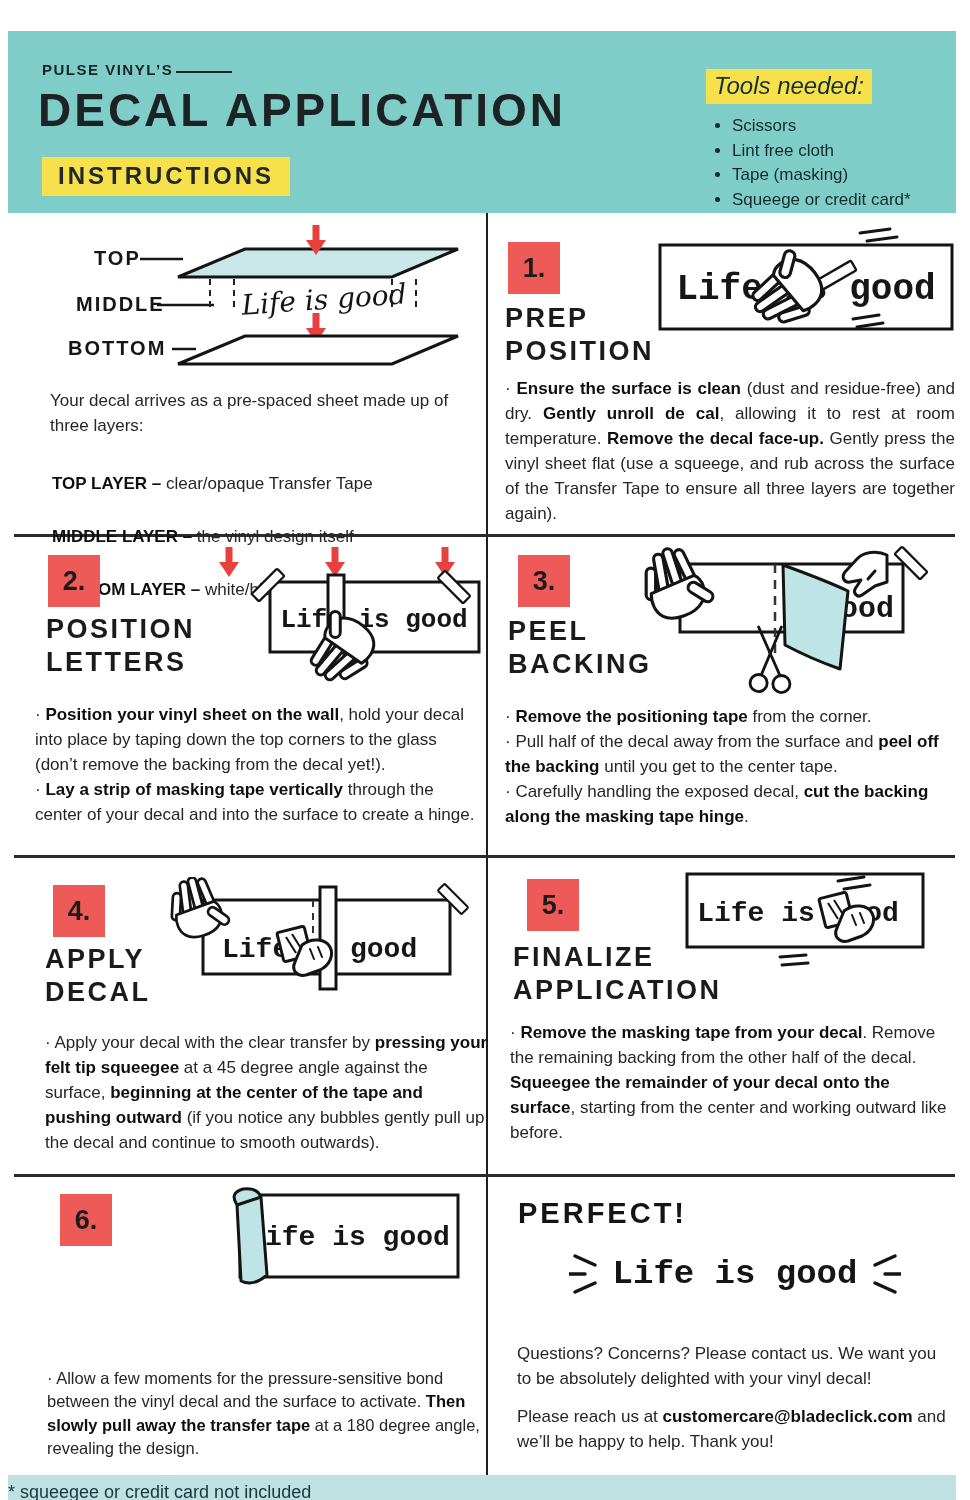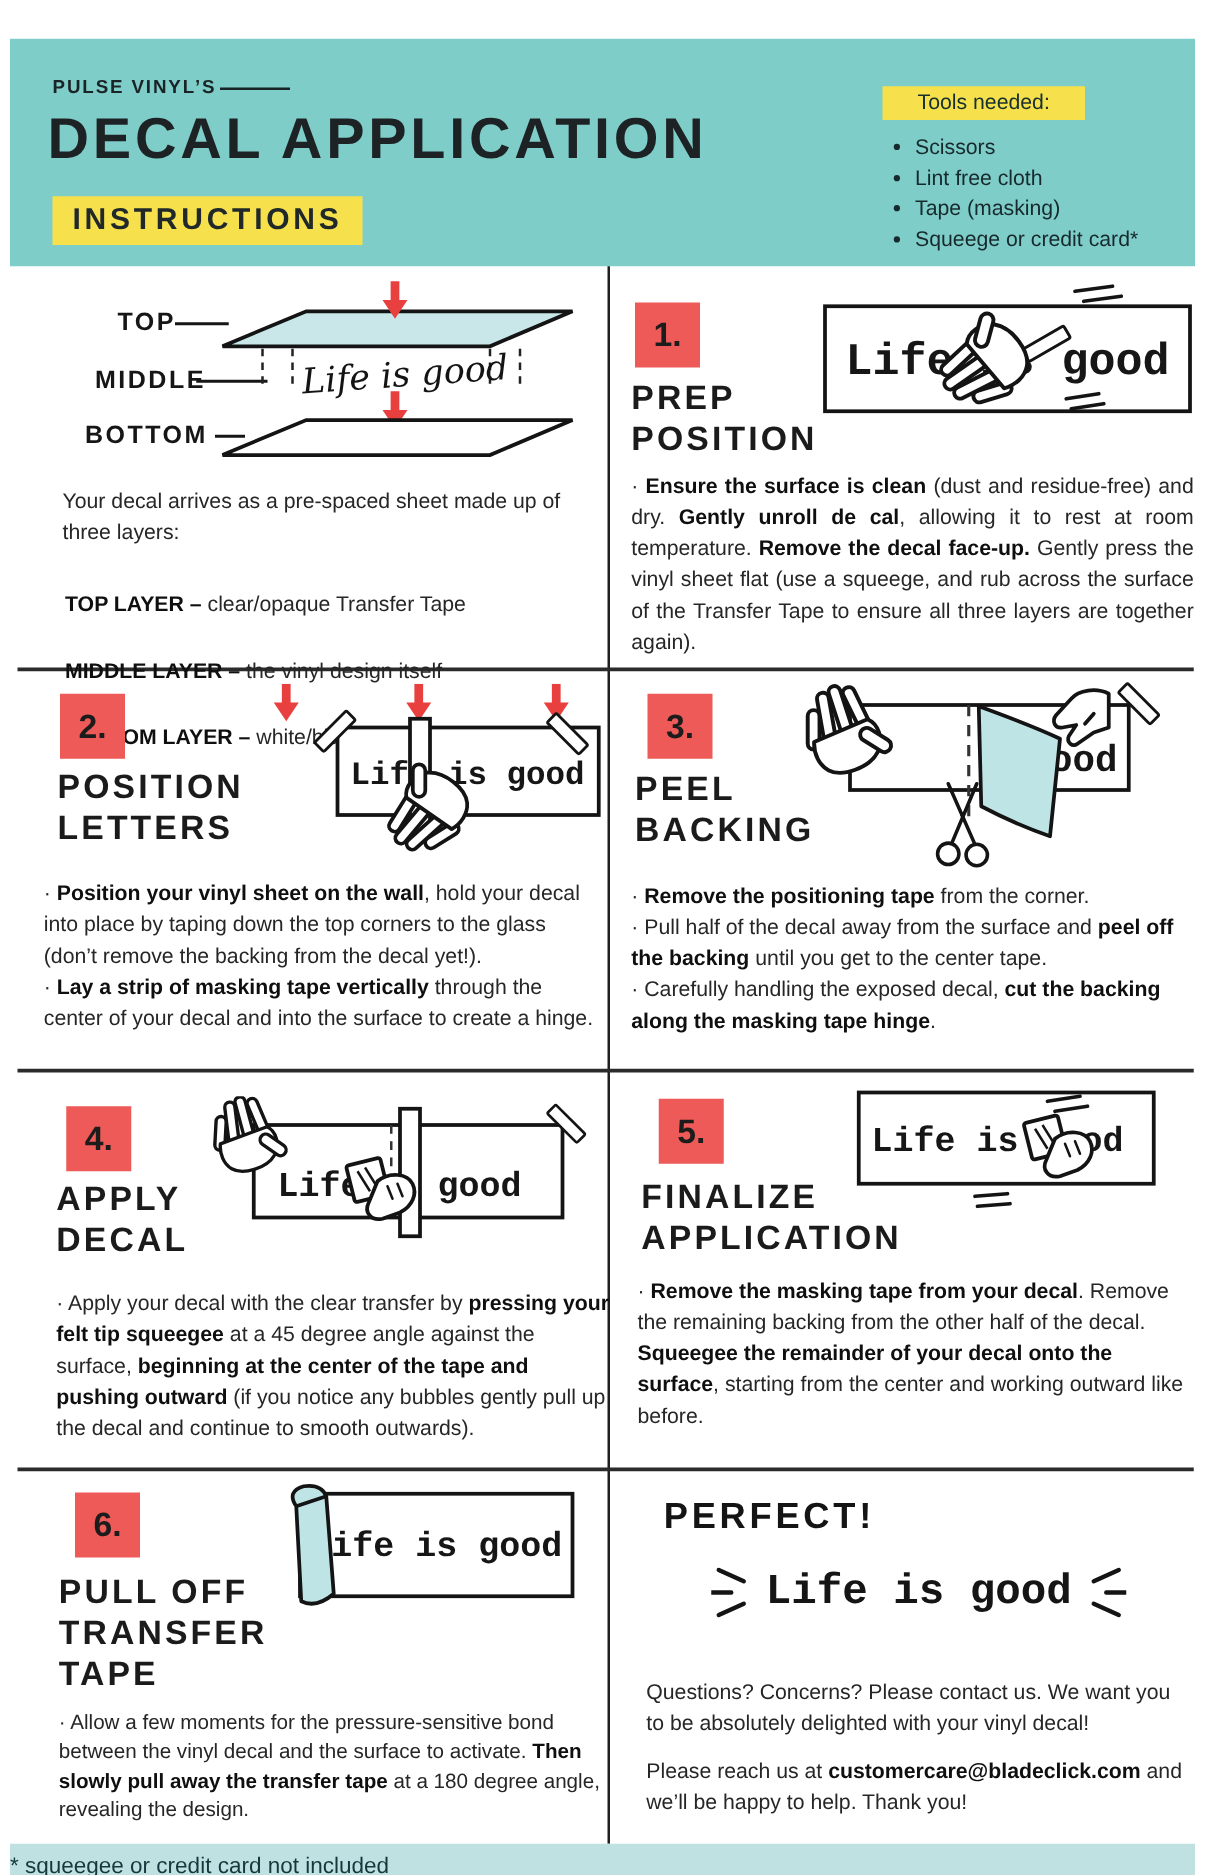--- a/index.html
+++ b/index.html
@@ -6,21 +6,21 @@
   .page{position:relative;width:970px;height:1500px;background:#fff;overflow:hidden;
         font-family:"Liberation Sans",sans-serif;color:#1c1c1c;margin-top:17px;}
   
   .header{position:absolute;left:8px;top:14px;width:948px;height:182px;background:#7FCDC8;}
   .brand{position:absolute;left:34px;top:30px;font-size:15px;font-weight:700;letter-spacing:1.5px;color:#1a2326;}
   .brand-line{display:inline-block;width:56px;height:2px;background:#1a2326;margin-left:3px;margin-bottom:2px;}
   .title{position:absolute;left:30px;top:52px;font-size:46px;font-weight:800;letter-spacing:3px;color:#1d2225;}
   .chip{position:absolute;left:34px;top:126px;background:#F6E14C;color:#20282a;font-size:24px;font-weight:700;
         letter-spacing:3px;padding:5px 16px 6px;}
   .tools{position:absolute;left:698px;top:38px;width:250px;}
-  .tools-label{display:inline-block;background:#F6E14C;color:#17302f;font-size:17px;padding:3px 28px 4px;}
+  .tools-label{display:inline-block;background:#F6E14C;color:#17302f;font-size:24px;padding:3px 8px 4px;font-style:italic;}
   .tools ul{margin:10px 0 0 26px;padding:0;font-size:17px;line-height:1.45;color:#162a2d;}
   
   .vline{position:absolute;left:486px;top:196px;width:2px;height:1262px;background:#1f1f1f;}
   .hline{position:absolute;left:14px;width:941px;height:3px;background:#2b2b2b;}
   
   .footer{position:absolute;left:8px;top:1458px;width:948px;height:34px;background:#BFE1E1;color:#14383c;
           font-size:18px;line-height:34px;padding-right:18px;box-sizing:border-box;}
   
   .cell{position:absolute;}
   .num{position:absolute;width:52px;height:52px;background:#ED5A57;color:#1c1c1c;font-size:27px;font-weight:800;
@@ -235,36 +235,31 @@
         <line x1="100" y1="88" x2="126" y2="86"></line>
         <line x1="102" y1="96" x2="128" y2="94"></line>
       </g>
       <use href="#squeegee" transform="translate(142,26) scale(1)"></use>
     </svg>
     <div class="copy" style="left:5px;top:152px;width:447px">· <b>Remove the masking tape from your decal</b>. Remove the remaining backing from the other half of the decal. <b>Squeegee the remainder of your decal onto the surface</b>, starting from the center and working outward like before.</div>
   </div>
 
   <div class="cell" style="left:35px;top:1170px;width:450px;height:285px">
     <div class="num" style="left:25px;top:7px">6.</div>
-    <div class="stitle" style="left:12px;top:70px">
-      <span>PULL OFF</span>
-      <span>TRANSFER</span>
-      <span>TAPE</span>
-    </div>
     <svg width="290" height="130" viewBox="0 0 290 130" style="position:absolute;left:160px;top:0">
       <rect x="45" y="8" width="218" height="82" fill="#fff" stroke="#141414" stroke-width="3"></rect>
       <text class="dtext" x="154" y="58" font-size="28" text-anchor="middle">Life is good</text>
       <path d="M42,18 Q34,6 48,2 Q62,0 66,10 L72,88 Q58,100 46,94 Z" fill="#BFE4E5" stroke="#141414" stroke-width="3" stroke-linejoin="round"></path>
       <path d="M42,18 Q54,14 66,10" fill="none" stroke="#141414" stroke-width="3"></path>
     </svg>
     <div class="copy" style="left:12px;top:180px;width:445px;font-size:16.5px;line-height:1.42">· Allow a few moments for the pressure-sensitive bond between the vinyl decal and the surface to activate. <b>Then slowly pull away the transfer tape</b> at a 180 degree angle, revealing the design.</div>
   </div>
 
   <div class="cell" style="left:505px;top:1170px;width:452px;height:285px">
-    <div class="perfect-h" style="left:26px;top:10px">PERFECT!</div>
+    <div class="perfect-h" style="left:13px;top:10px">PERFECT!</div>
     <div class="logo-row" style="left:40px;top:66px;width:380px;justify-content:center">
       <svg width="30" height="42" viewBox="0 0 30 42">
         <g stroke="#141414" stroke-width="3.5" stroke-linecap="round" fill="none">
           <line x1="6" y1="3" x2="26" y2="12"></line>
           <line x1="0" y1="21" x2="16" y2="21"></line>
           <line x1="6" y1="39" x2="26" y2="30"></line>
         </g>
       </svg>
       <span class="decal" style="font-size:34px">Life is good</span>
       <svg width="30" height="42" viewBox="0 0 30 42">

